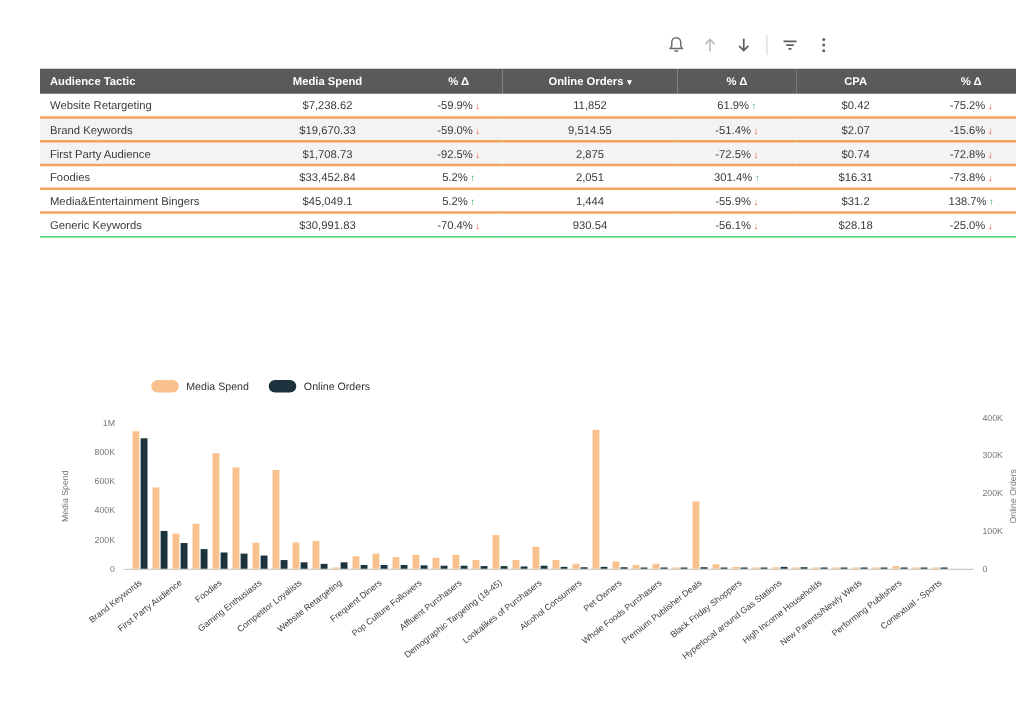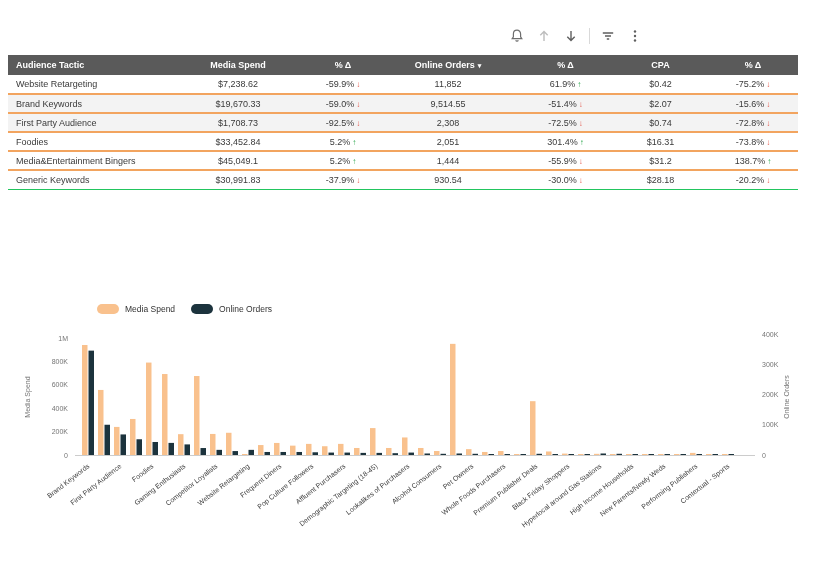--- a/index.html
+++ b/index.html
@@ -1,18 +1,18 @@
 <!DOCTYPE html>
 <html><head>
 <meta charset="utf-8">
 <style>
   * { margin:0; padding:0; box-sizing:border-box; }
   html,body { width:813px; height:581px; background:#ffffff; overflow:hidden;
               font-family:"Liberation Sans", sans-serif; color:#3a3a3a; }
-  .canvas { position:relative; width:652px; height:581px; background:#fff; }
+  .canvas { position:relative; width:652px; height:581px; background:#fff;margin-left:24px; }
 
   
   .toolbar { position:absolute; top:27px; right:8px; display:flex; align-items:center; gap:9px; }
   .tool-btn { width:18px; height:18px; display:flex; align-items:center; justify-content:center; cursor:pointer; }
   .tool-sep { width:1px; height:16px; background:#d9d9d9; }
 
   
   .tbl-wrap { position:absolute; left:8px; top:55px; width:790px; }
   table { width:790px; border-collapse:collapse; table-layout:fixed; font-size:9px; }
   thead th { background:#5a5a5a; color:#ffffff; font-weight:bold; height:20px;
@@ -116,21 +116,21 @@
             <td class="c2"><span><span>-59.0%</span><span class="delta-arrow dir-down">↓</span></span></td>
             <td class="c3">9,514.55</td>
             <td class="c4"><span><span>-51.4%</span><span class="delta-arrow dir-down">↓</span></span></td>
             <td class="c5">$2.07</td>
             <td class="c6"><span><span>-15.6%</span><span class="delta-arrow dir-down">↓</span></span></td>
           </tr>
           <tr class="stripe data-row">
             <td class="c0">First Party Audience</td>
             <td class="c1">$1,708.73</td>
             <td class="c2"><span><span>-92.5%</span><span class="delta-arrow dir-down">↓</span></span></td>
-            <td class="c3">2,308</td>
+            <td class="c3">2,875</td>
             <td class="c4"><span><span>-72.5%</span><span class="delta-arrow dir-down">↓</span></span></td>
             <td class="c5">$0.74</td>
             <td class="c6"><span><span>-72.8%</span><span class="delta-arrow dir-down">↓</span></span></td>
           </tr>
           <tr class="data-row">
             <td class="c0">Foodies</td>
             <td class="c1">$33,452.84</td>
             <td class="c2"><span><span>5.2%</span><span class="delta-arrow dir-up">↑</span></span></td>
             <td class="c3">2,051</td>
             <td class="c4"><span><span>301.4%</span><span class="delta-arrow dir-up">↑</span></span></td>
@@ -142,25 +142,25 @@
             <td class="c1">$45,049.1</td>
             <td class="c2"><span><span>5.2%</span><span class="delta-arrow dir-up">↑</span></span></td>
             <td class="c3">1,444</td>
             <td class="c4"><span><span>-55.9%</span><span class="delta-arrow dir-down">↓</span></span></td>
             <td class="c5">$31.2</td>
             <td class="c6"><span><span>138.7%</span><span class="delta-arrow dir-up">↑</span></span></td>
           </tr>
           <tr class="last-data-row">
             <td class="c0">Generic Keywords</td>
             <td class="c1">$30,991.83</td>
-            <td class="c2"><span><span>-37.9%</span><span class="delta-arrow dir-down">↓</span></span></td>
+            <td class="c2"><span><span>-70.4%</span><span class="delta-arrow dir-down">↓</span></span></td>
             <td class="c3">930.54</td>
-            <td class="c4"><span><span>-30.0%</span><span class="delta-arrow dir-down">↓</span></span></td>
+            <td class="c4"><span><span>-56.1%</span><span class="delta-arrow dir-down">↓</span></span></td>
             <td class="c5">$28.18</td>
-            <td class="c6"><span><span>-20.2%</span><span class="delta-arrow dir-down">↓</span></span></td>
+            <td class="c6"><span><span>-25.0%</span><span class="delta-arrow dir-down">↓</span></span></td>
           </tr>
         </tbody>
     </table>
   </div>
 
   <div class="legend">
     <div class="legend-item">
       <span class="legend-swatch" id="swatch-0" style="background: rgb(249, 193, 141);"></span>
       <span class="legend-label">Media Spend</span>
     </div>

